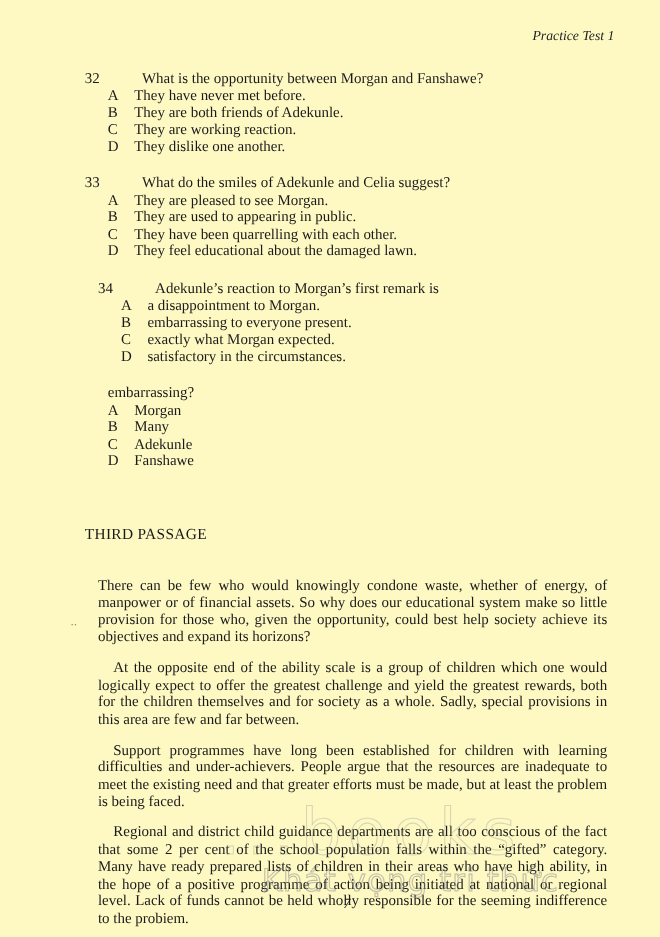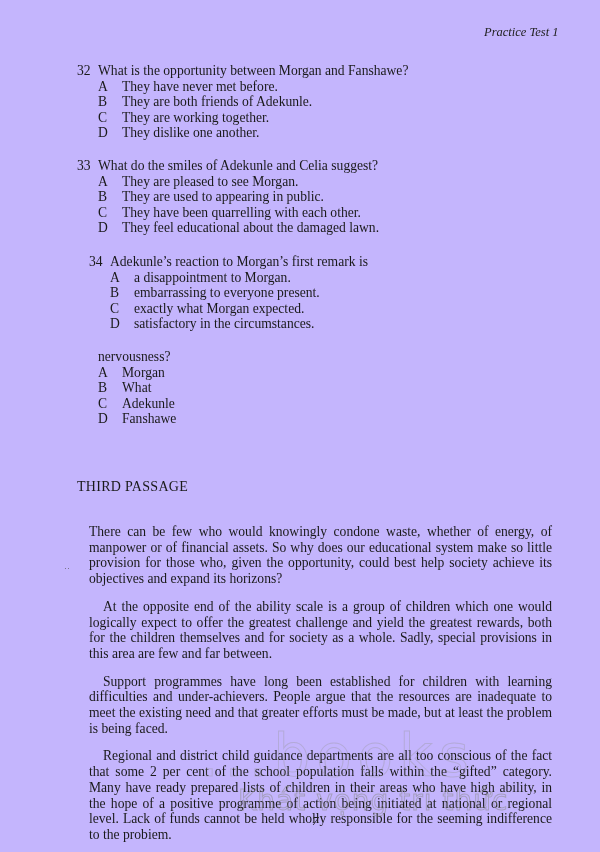--- a/index.html
+++ b/index.html
@@ -1,27 +1,27 @@
 <!DOCTYPE html>
 <html><head>
 <meta charset="utf-8">
 <style>
   html, body { margin: 0; padding: 0; }
   body {
     width: 600px; height: 852px; position: relative; overflow: hidden;
     background: #ffffff; color: #1a1a1a;
     font-family: "Liberation Serif", "DejaVu Serif", serif;
   }
-  .page { position: absolute; inset: 0; background: #c4b5fd; }
+  .page { position: absolute; inset: 0; background: #fef9c3; }
   .running-head {
     position: absolute; left: 484px; top: 25px;
     font-style: italic; font-size: 12.5px; color: #222;
   }
   .q { position: absolute; left: 77px; font-size: 13.6px; line-height: 15.6px; }
-  .q .qline { display: flex; white-space: nowrap; }
+  .q .qline { display: flex; white-space: nowrap; gap: 31px; }
   .q .qnum { width: 21px; flex: 0 0 21px; }
   .q .qtext-cont { padding-left: 21px; white-space: nowrap; }
   .q .opt { display: flex; padding-left: 21px; white-space: nowrap; }
   .q .opt .letter { width: 24px; flex: 0 0 24px; }
   .section-title {
     position: absolute; left: 77px; top: 479px;
     font-size: 14px; letter-spacing: 0.3px; color: #1a1a1a;
   }
   .passage {
     position: absolute; left: 77px; top: 512px; width: 487px;
@@ -61,21 +61,21 @@
     <div class="opt">
         <span class="letter">A</span>
         <span>They have never met before.</span>
       </div>
     <div class="opt">
         <span class="letter">B</span>
         <span>They are both friends of Adekunle.</span>
       </div>
     <div class="opt">
         <span class="letter">C</span>
-        <span>They are working together.</span>
+        <span>They are working reaction.</span>
       </div>
     <div class="opt">
         <span class="letter">D</span>
         <span>They dislike one another.</span>
       </div>
   </div>
 
   <div class="q" style="top:158px;">
     <div class="qline">
       <span class="qnum">33</span>
@@ -116,28 +116,28 @@
         <span class="letter">C</span>
         <span>exactly what Morgan expected.</span>
       </div>
     <div class="opt">
         <span class="letter">D</span>
         <span>satisfactory in the circumstances.</span>
       </div>
   </div>
 
   <div class="q" style="top:349px;">
-    <div class="qtext-cont">nervousness?</div>
+    <div class="qtext-cont">embarrassing?</div>
     <div class="opt">
         <span class="letter">A</span>
         <span>Morgan</span>
       </div>
     <div class="opt">
         <span class="letter">B</span>
-        <span>What</span>
+        <span>Many</span>
       </div>
     <div class="opt">
         <span class="letter">C</span>
         <span>Adekunle</span>
       </div>
     <div class="opt">
         <span class="letter">D</span>
         <span>Fanshawe</span>
       </div>
   </div>

